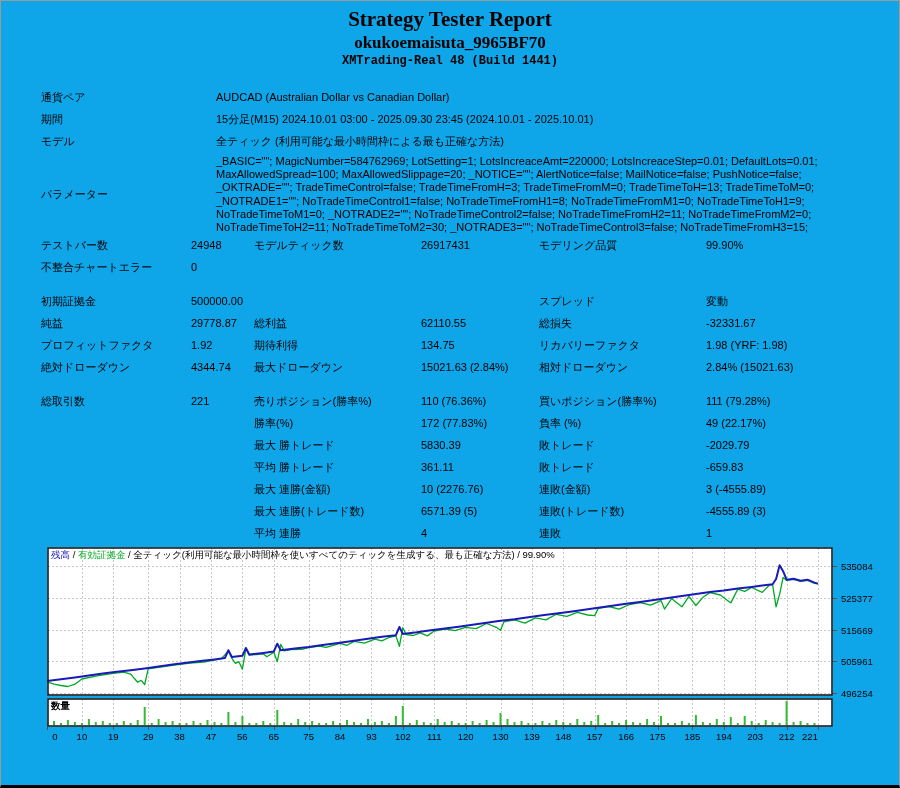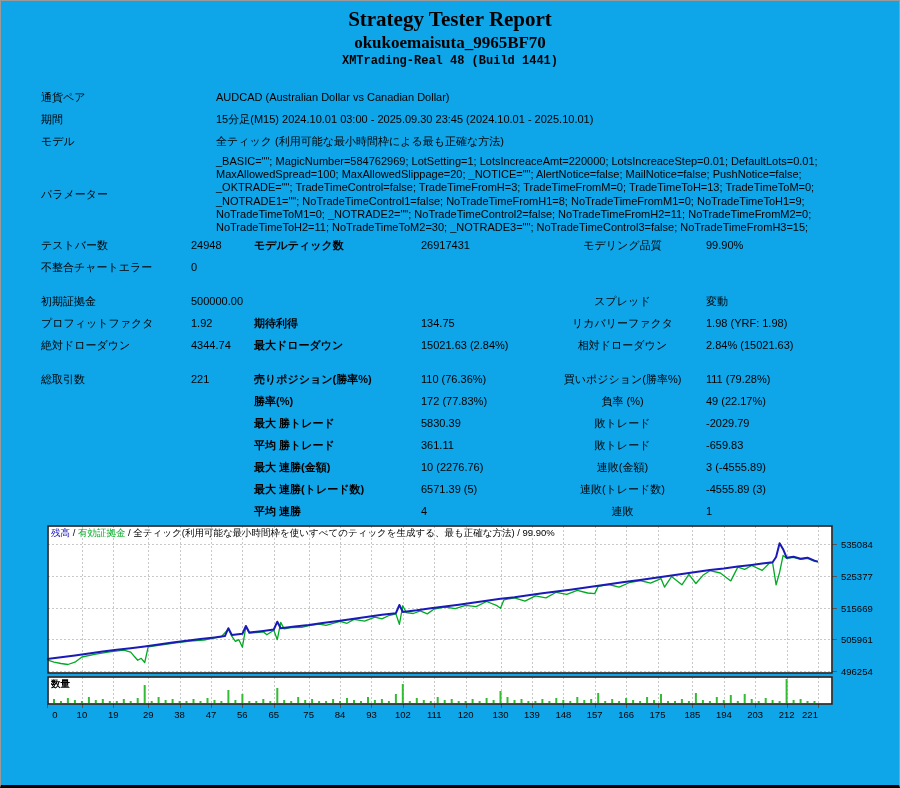--- a/index.html
+++ b/index.html
@@ -11,22 +11,22 @@
   .info{margin-top:17px;}
   .irow{display:grid;grid-template-columns:175px 1fr;padding:0 14px 0 40px;height:22px;align-items:center;font-size:11px;}
   .params{display:flex;padding:3px 14px 0 40px;font-size:11px;}
   .plabel{width:175px;display:flex;align-items:center;flex:0 0 175px;}
   .plines{line-height:13.2px;}
   .stats{padding:0 32px 0 40px;}
   .sec-a{}
   .sec{margin-top:12px;}
   .srow{display:grid;grid-template-columns:150px 57px 173px 110px 175px 1fr;height:22px;align-items:center;font-size:11px;}
   .srow .v{text-align:left;white-space:nowrap;}
-  .srow .l2{padding-left:6px;font-weight:bold;}
-  .srow .l3{padding-left:8px;text-align:center;}
+  .srow .l2{padding-left:6px;}
+  .srow .l3{padding-left:8px;}
   .chartwrap{margin:3px 0 0 46px;}
   svg{display:block;}
   text{font-family:"Liberation Sans","DejaVu Sans",sans-serif;}
 </style>
 </head>
 <body>
 
 <div class="page">
 
   <div class="h1">Strategy Tester Report</div>
@@ -80,20 +80,28 @@
         </div>
       </div>
       <div class="sec">
         <div class="srow">
           <div class="l1">初期証拠金</div>
           <div class="v">500000.00</div>
           <div class="l2"></div>
           <div class="v"></div>
           <div class="l3">スプレッド</div>
           <div class="v">変動</div>
+        </div>
+        <div class="srow">
+          <div class="l1">純益</div>
+          <div class="v">29778.87</div>
+          <div class="l2">総利益</div>
+          <div class="v">62110.55</div>
+          <div class="l3">総損失</div>
+          <div class="v">-32331.67</div>
         </div>
         <div class="srow">
           <div class="l1">プロフィットファクタ</div>
           <div class="v">1.92</div>
           <div class="l2">期待利得</div>
           <div class="v">134.75</div>
           <div class="l3">リカバリーファクタ</div>
           <div class="v">1.98 (YRF: 1.98)</div>
         </div>
         <div class="srow">

